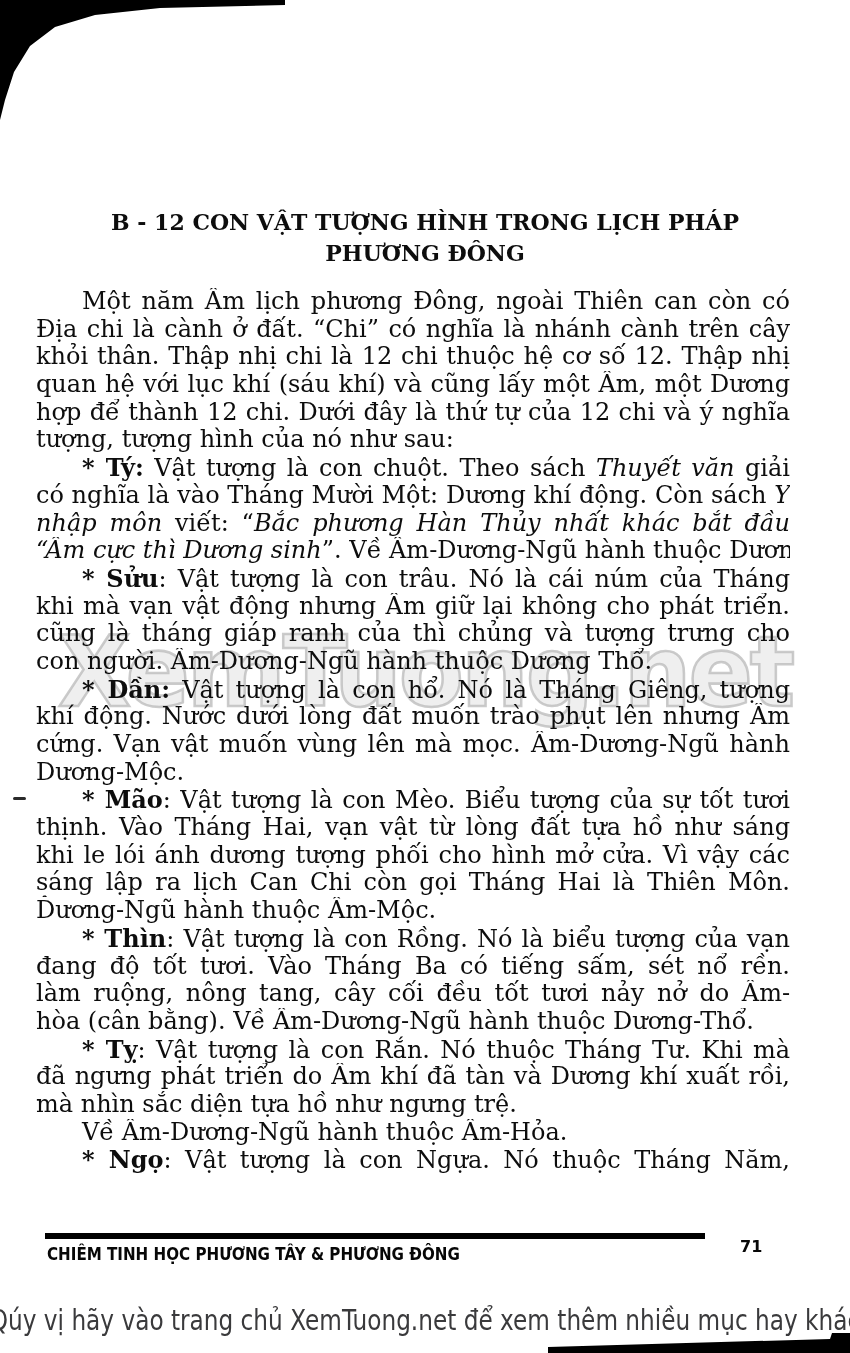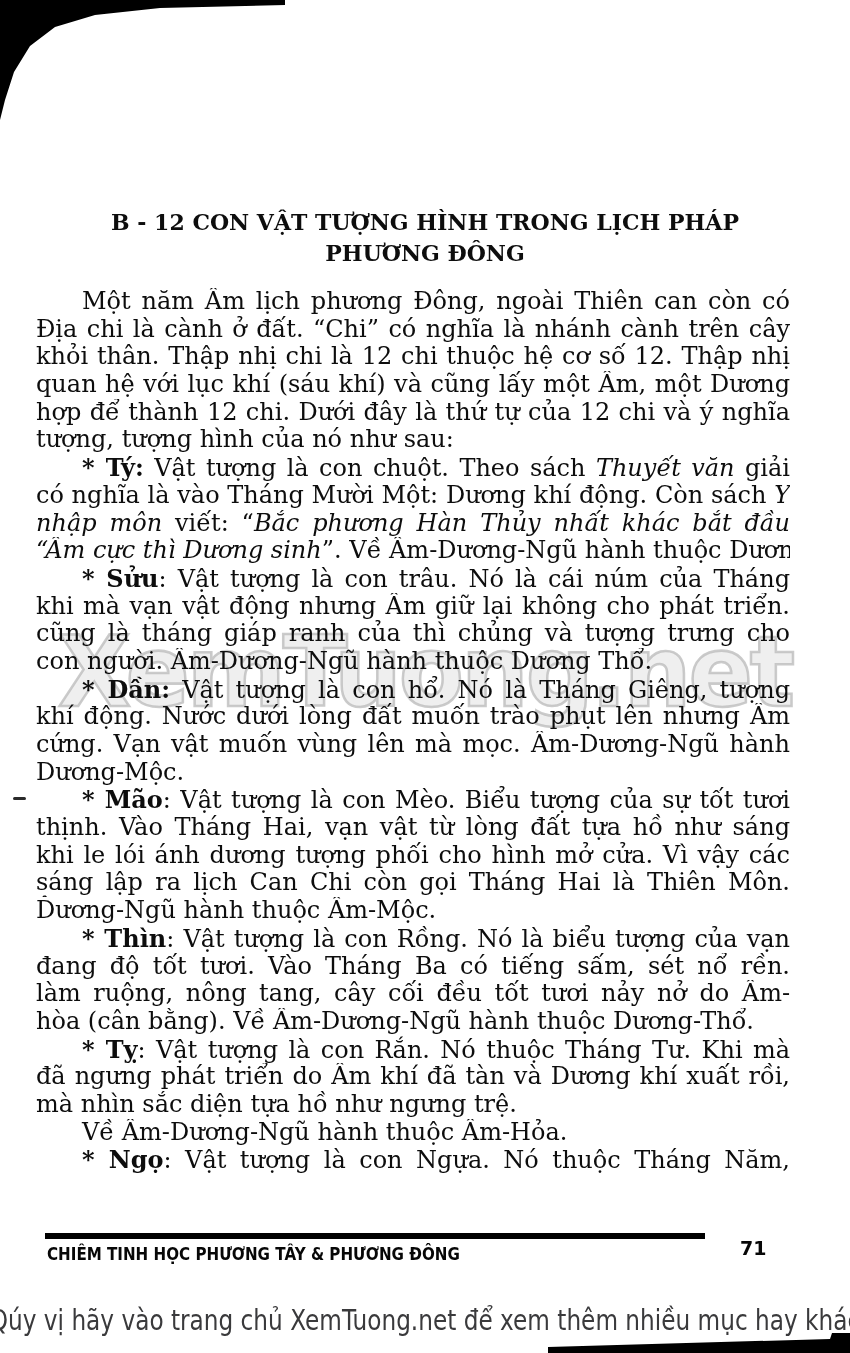--- a/index.html
+++ b/index.html
@@ -60,21 +60,21 @@
   .footer-title{
     position:absolute; left:47px; top:1243px; z-index:1;
     font-family:"DejaVu Sans","Liberation Sans",sans-serif;
     font-weight:bold; font-size:18px; line-height:22px; white-space:nowrap;
     transform:scaleX(0.84); transform-origin:left center;
     color:#070707;
   }
   .footer-page{
     position:absolute; left:740px; top:1237px; width:60px; z-index:1;
     font-family:"DejaVu Sans","Liberation Sans",sans-serif;
-    font-weight:bold; font-size:19px; color:#070707;
+    font-weight:bold; font-size:16px; color:#070707;
   }
   
   .banner{
     position:absolute; left:0; top:1301px; width:850px; z-index:1;
     display:flex; justify-content:center;
   }
   .banner-inner{
     font-family:"DejaVu Sans","Liberation Sans",sans-serif;
     font-size:29px; line-height:38px; white-space:nowrap;
     transform:scaleX(0.80); transform-origin:center center;

